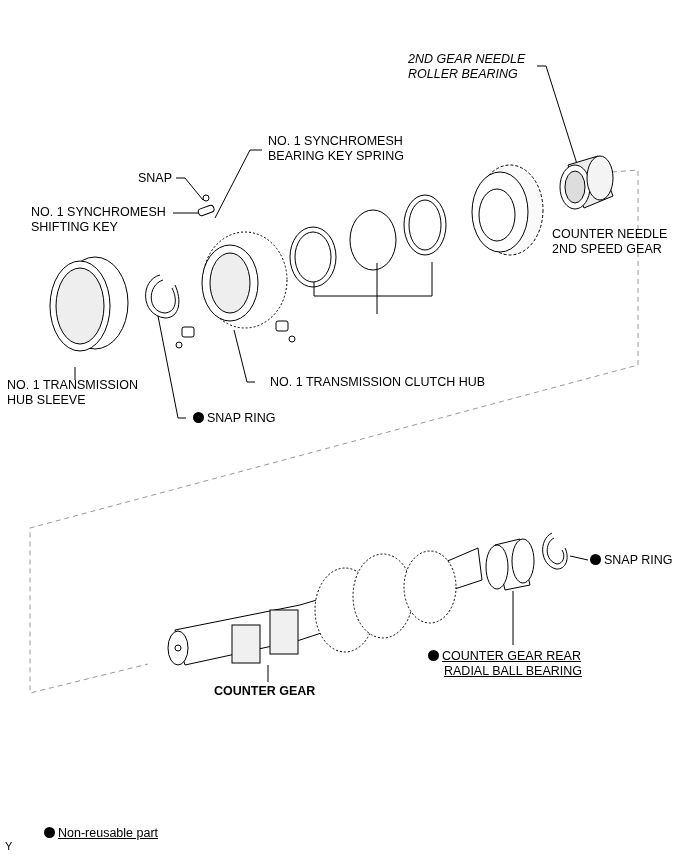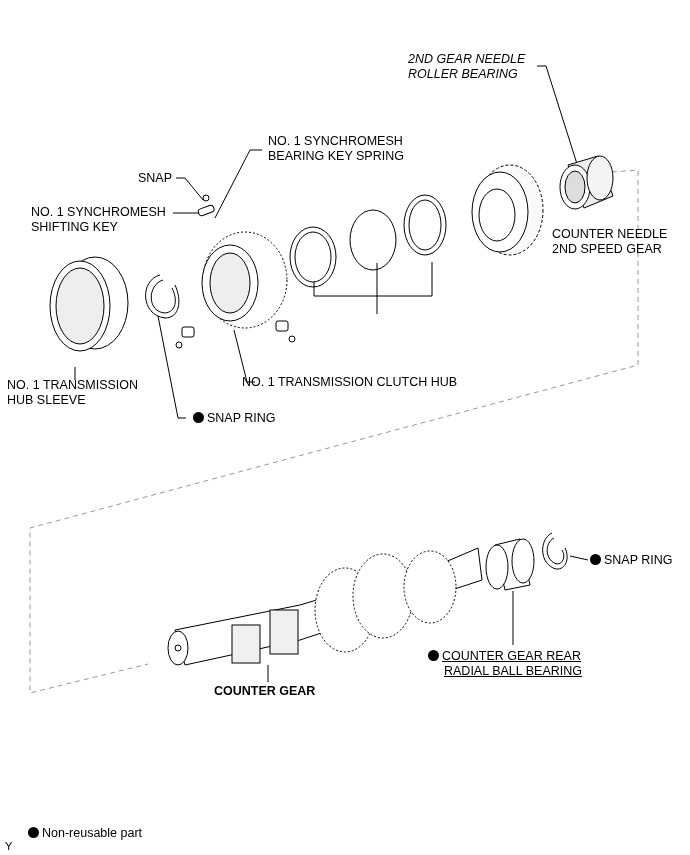--- a/index.html
+++ b/index.html
@@ -118,21 +118,21 @@
 </div>
 
 <div class="lbl" style="left:552px;top:227px;">
   <div>COUNTER NEEDLE</div>
   <div>2ND SPEED GEAR</div>
 </div>
 
 <div class="lbl" style="left:323px;top:316px;">
 </div>
 
-<div class="lbl" style="left:242px;top:375px;">NO. 1 TRANSMISSION CLUTCH HUB</div>
+<div class="lbl" style="left:270px;top:375px;">NO. 1 TRANSMISSION CLUTCH HUB</div>
 
 <div class="lbl" style="left:7px;top:366px;margin-top:12px;">
   <div>NO. 1 TRANSMISSION</div>
   <div>HUB SLEEVE</div>
 </div>
 
 <div class="lbl" style="left:193px;top:411px;">
   <span class="dot"></span><span>SNAP RING</span>
 </div>
 
@@ -140,17 +140,17 @@
   <span class="dot"></span><span>SNAP RING</span>
 </div>
 
 <div class="lbl" style="left:428px;top:649px;text-decoration:underline;">
   <div><span class="dot"></span><span>COUNTER GEAR REAR</span></div>
   <div style="padding-left:16px;">RADIAL BALL BEARING</div>
 </div>
 
 <div class="lbl" style="left:214px;top:684px;font-weight:bold;">COUNTER GEAR</div>
 
-<div class="lbl" style="left:28px;top:826px;">
+<div class="lbl" style="left:44px;top:826px;text-decoration:underline;">
   <span class="dot"></span><span>Non-reusable part</span>
 </div>
 
 <div class="lbl" style="left:5px;top:839px;font-size:11px;">Y</div>
 
 </body></html>

